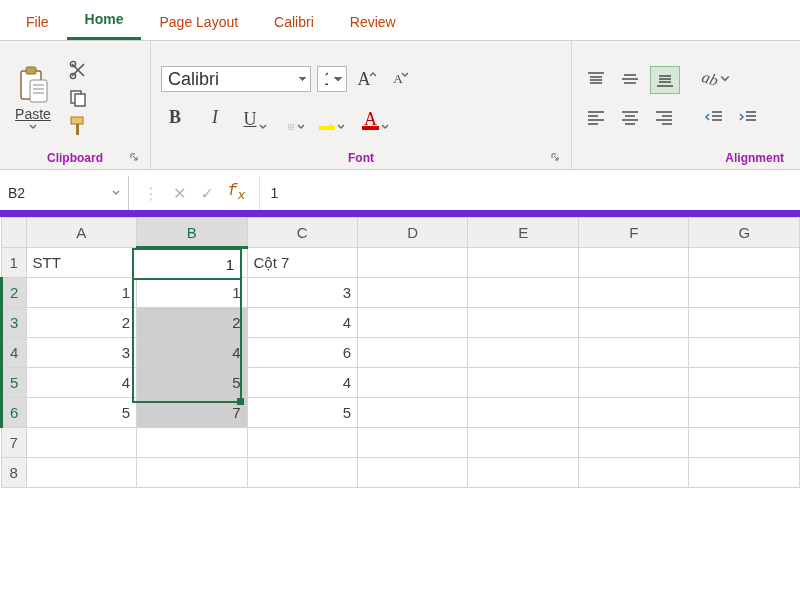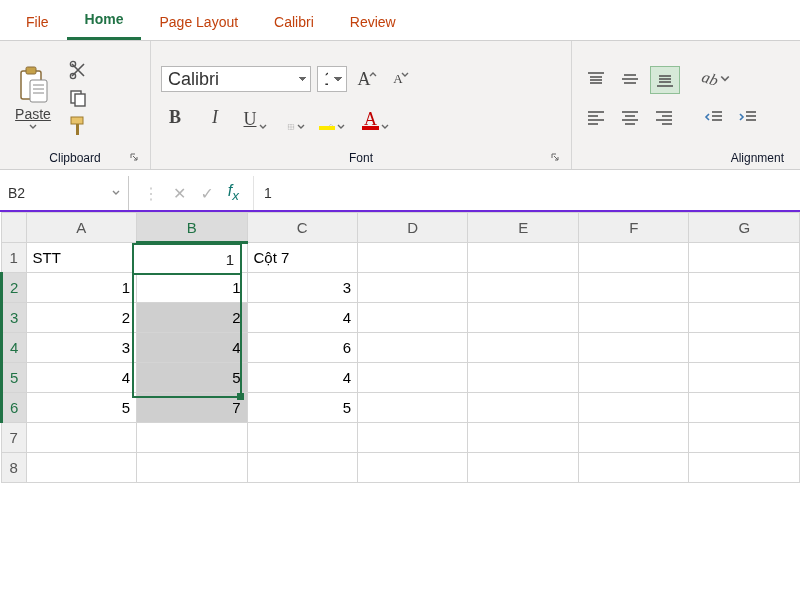--- a/index.html
+++ b/index.html
@@ -5,21 +5,21 @@
   html,body{margin:0;padding:0;font-family:"Segoe UI",Arial,sans-serif;font-size:14px;color:#444;background:#fff;}
   body{width:800px;height:613px;overflow:hidden;}
   
   .tabs{display:flex;align-items:flex-end;height:40px;padding:0 8px;background:#fff;}
   .tab{padding:8px 18px 10px;color:#c2410c;cursor:pointer;}
   .tab.active{color:#217346;border-bottom:3px solid #217346;font-weight:600;}
   
   .ribbon{display:flex;background:#f3f2f1;border-top:1px solid #d0d0d0;border-bottom:1px solid #d0d0d0;height:128px;}
   .group{display:flex;flex-direction:column;justify-content:space-between;border-right:1px solid #d6d6d6;padding:6px 10px 2px;}
   .group-body{flex:1;display:flex;align-items:center;}
-  .group-label{font-size:12px;color:#0f172a;text-align:center;height:18px;line-height:18px;position:relative;}
+  .group-label{font-size:12px;color:#a21caf;text-align:center;height:18px;line-height:18px;position:relative;font-weight:bold;}
   .group-label .launcher{position:absolute;right:0;top:2px;width:12px;height:12px;display:flex;align-items:center;justify-content:center;}
   .launcher svg{width:10px;height:10px;stroke:#666;fill:none;}
   
   .clip{display:flex;gap:8px;}
   .paste{display:flex;flex-direction:column;align-items:center;gap:2px;width:46px;text-decoration:underline;}
   .paste .ic{width:32px;height:38px;}
   .clip-col{display:flex;flex-direction:column;gap:4px;justify-content:center;}
   .clip-col .sm{width:28px;height:24px;display:flex;align-items:center;justify-content:center;}
   
   .font-top{display:flex;gap:6px;margin-bottom:10px;align-items:center;}
@@ -36,34 +36,34 @@
   .ital{font-family:"Times New Roman",serif;font-style:italic;font-size:18px;}
   .ul{font-family:"Times New Roman",serif;font-size:18px;text-decoration:underline;}
   .fontA{font-family:"Times New Roman",serif;font-size:18px;border-bottom:4px solid #d10000;line-height:14px;display:inline-block;padding:0 2px;color:#c00000;}
   
   .align-top,.align-bot{display:flex;gap:6px;}
   .align-top{margin-bottom:10px;}
   .al{width:28px;height:26px;display:flex;align-items:center;justify-content:center;}
   .al svg{width:20px;height:16px;stroke:#555;stroke-width:1.6;}
   .al.sel{background:#d6e9d8;border:1px solid #8fbf96;}
   
-  .fbar-wrap{display:flex;align-items:stretch;border-bottom:2px solid #6d28d9;height:34px;background:#fff;}
+  .fbar-wrap{display:flex;align-items:stretch;border-bottom:7px solid #6d28d9;height:34px;background:#fff;}
   .namebox{width:112px;border-right:1px solid #c9c9c9;display:flex;align-items:center;padding:0 8px;font-size:14px;color:#333;justify-content:space-between;}
   .namebox svg{width:8px;height:6px;}
   .fx-btns{display:flex;align-items:center;gap:14px;padding:0 14px;color:#b4b4b4;border-right:1px solid #e3e3e3;}
   .fx-btns span{font-size:16px;}
-  .fx-lab{font-style:italic;font-family:Liberation Sans, sans-serif;color:#0f766e;font-size:15px;}
+  .fx-lab{font-style:italic;font-family:Liberation Mono, monospace;color:#a16207;font-size:15px;}
   .fbar{flex:1;display:flex;align-items:center;padding:0 10px;color:#333;}
   
   .grid{border-collapse:collapse;table-layout:fixed;width:100%;}
   .grid th,.grid td{border:1px solid #d4d4d4;height:30px;box-sizing:border-box;font-size:15px;}
   .grid th{background:#efefef;color:#555;font-weight:400;text-align:center;}
   .grid th.corner{background:#efefef;width:24px;}
   .grid th.row{width:24px;}
-  .grid td{padding:0 6px;color:#000000;margin-top:20px;}
+  .grid td{padding:0 6px;color:#404040;margin-top:20px;}
   .grid th.col{width:108px;}
   .tl{text-align:left;}
   .tr{text-align:right;}
   
   .sel-cell{background:#cfcfcf;}
   .grid th.row.selmark{background:#dcdcdc;border-left:3px solid #217346;color:#217346;}
   .grid th.col.selmark{background:#dcdcdc;border-bottom:3px solid #217346;color:#217346;}
   
   .sel-border{position:absolute;border:2px solid #217346;pointer-events:none;box-sizing:border-box;}
   .sel-handle{position:absolute;width:7px;height:7px;background:#217346;bottom:-4px;right:-4px;}

